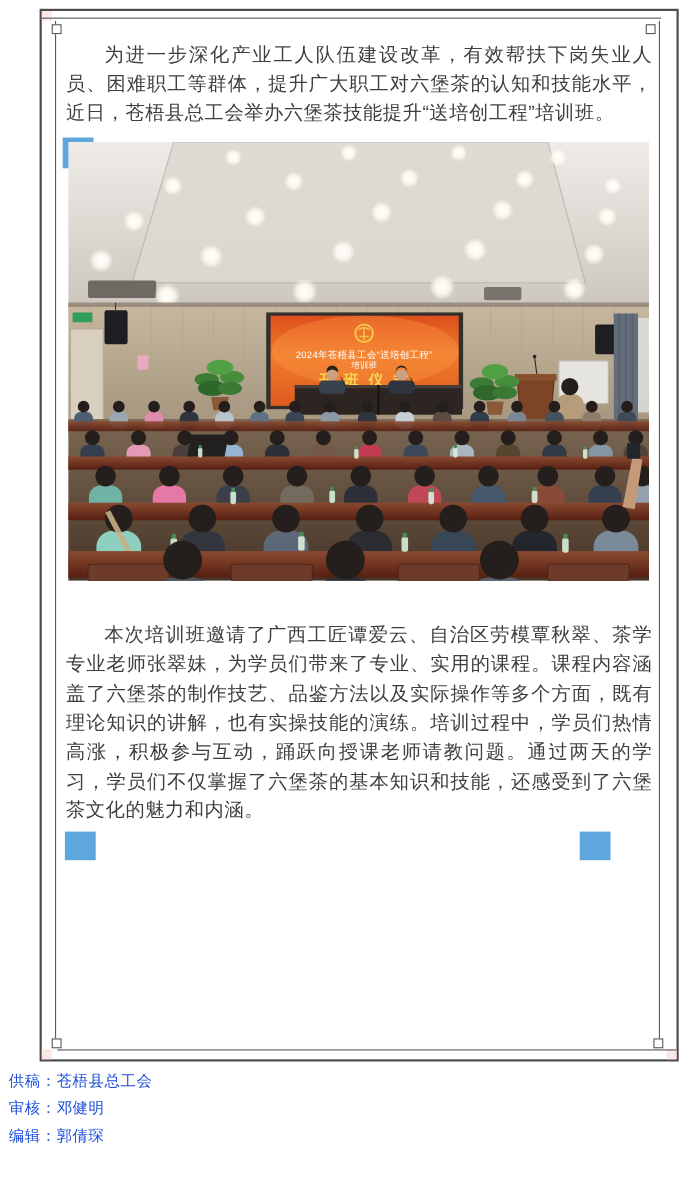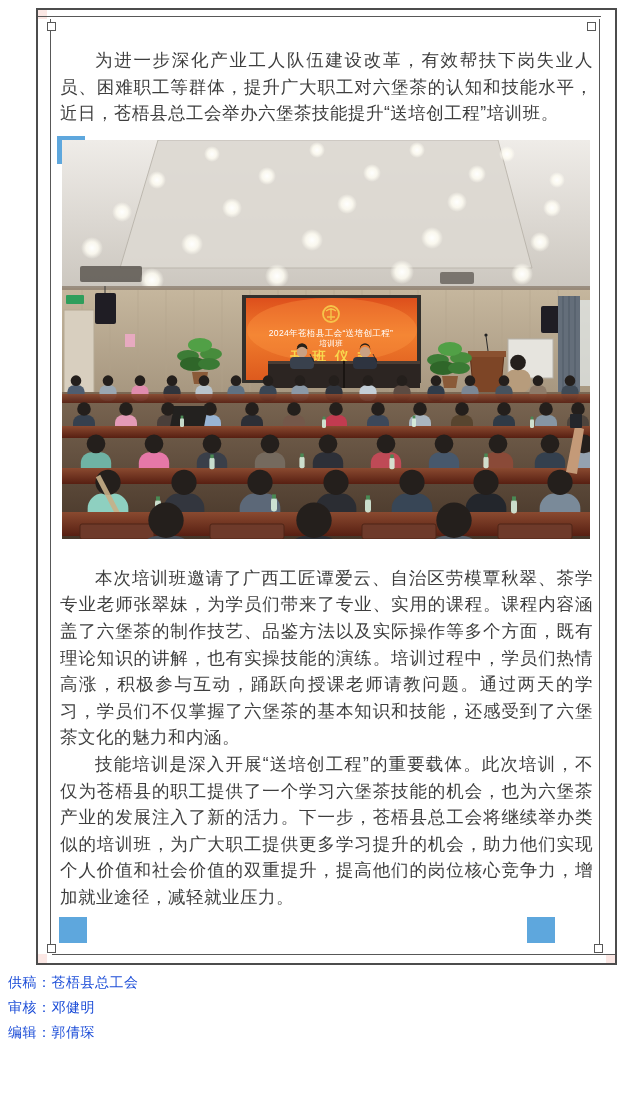--- a/index.html
+++ b/index.html
@@ -24,22 +24,22 @@
   .o-sq{position:absolute;width:7px;height:7px;border:1px solid #585858;background:#fff;}
   .o-sq.tl{left:9px;top:12px;} .o-sq.tr{right:19px;top:12px;}
   .o-sq.bl{left:9px;bottom:10px;} .o-sq.br{right:12px;bottom:10px;}
 
   .content{position:absolute;left:22px;right:22px;top:0;}
   .content p{
     margin:0;text-indent:2em;
     font-size:17.5px;line-height:26.6px;letter-spacing:.5px;
     color:#3e3e3e;text-align:justify;text-justify:inter-ideograph;
   }
-  .content p.first{margin-top:37px;}
-  .content p.after-photo{margin-top:26px;}
+  .content p.first{margin-top:26px;}
+  .content p.after-photo{margin-top:36px;}
 
   figure.photo{
     margin:13px 0 0 2px;position:relative;width:588px;height:399px;
   }
   .photo-accent{
     position:absolute;left:-5px;top:-4px;width:28px;height:28px;background:#5ea7dd;
   }
   figure.photo svg{display:block;position:relative;}
 
   .accent-row{position:relative;height:26px;margin-top:6px;}
@@ -297,21 +297,20 @@
             <g>
               <use href="#prs" transform="translate(104,388) scale(2.6)" color="#49505a"></use>
               <use href="#prs" transform="translate(252,388) scale(2.6)" color="#2b2e34"></use>
               <use href="#prs" transform="translate(392,388) scale(2.6)" color="#59616b"></use>
             </g>
           </g>
         </svg>
       </figure>
 
       <p class="after-photo">本次培训班邀请了广西工匠谭爱云、自治区劳模覃秋翠、茶学专业老师张翠妹，为学员们带来了专业、实用的课程。课程内容涵盖了六堡茶的制作技艺、品鉴方法以及实际操作等多个方面，既有理论知识的讲解，也有实操技能的演练。培训过程中，学员们热情高涨，积极参与互动，踊跃向授课老师请教问题。通过两天的学习，学员们不仅掌握了六堡茶的基本知识和技能，还感受到了六堡茶文化的魅力和内涵。</p>
-      <p>技能培训是深入开展“送培创工程”的重要载体。此次培训，不仅为苍梧县的职工提供了一个学习六堡茶技能的机会，也为六堡茶产业的发展注入了新的活力。下一步，苍梧县总工会将继续举办类似的培训班，为广大职工提供更多学习提升的机会，助力他们实现个人价值和社会价值的双重提升，提高他们的岗位核心竞争力，增加就业途径，减轻就业压力。</p>
 
       <div class="accent-row">
         <div class="accent-sq l"></div>
         <div class="accent-sq r"></div>
       </div>
     </div>
   </div>
 
   <div class="credits">
     <div class="credit-line"><span>供稿：</span><span>苍梧县总工会</span></div>

